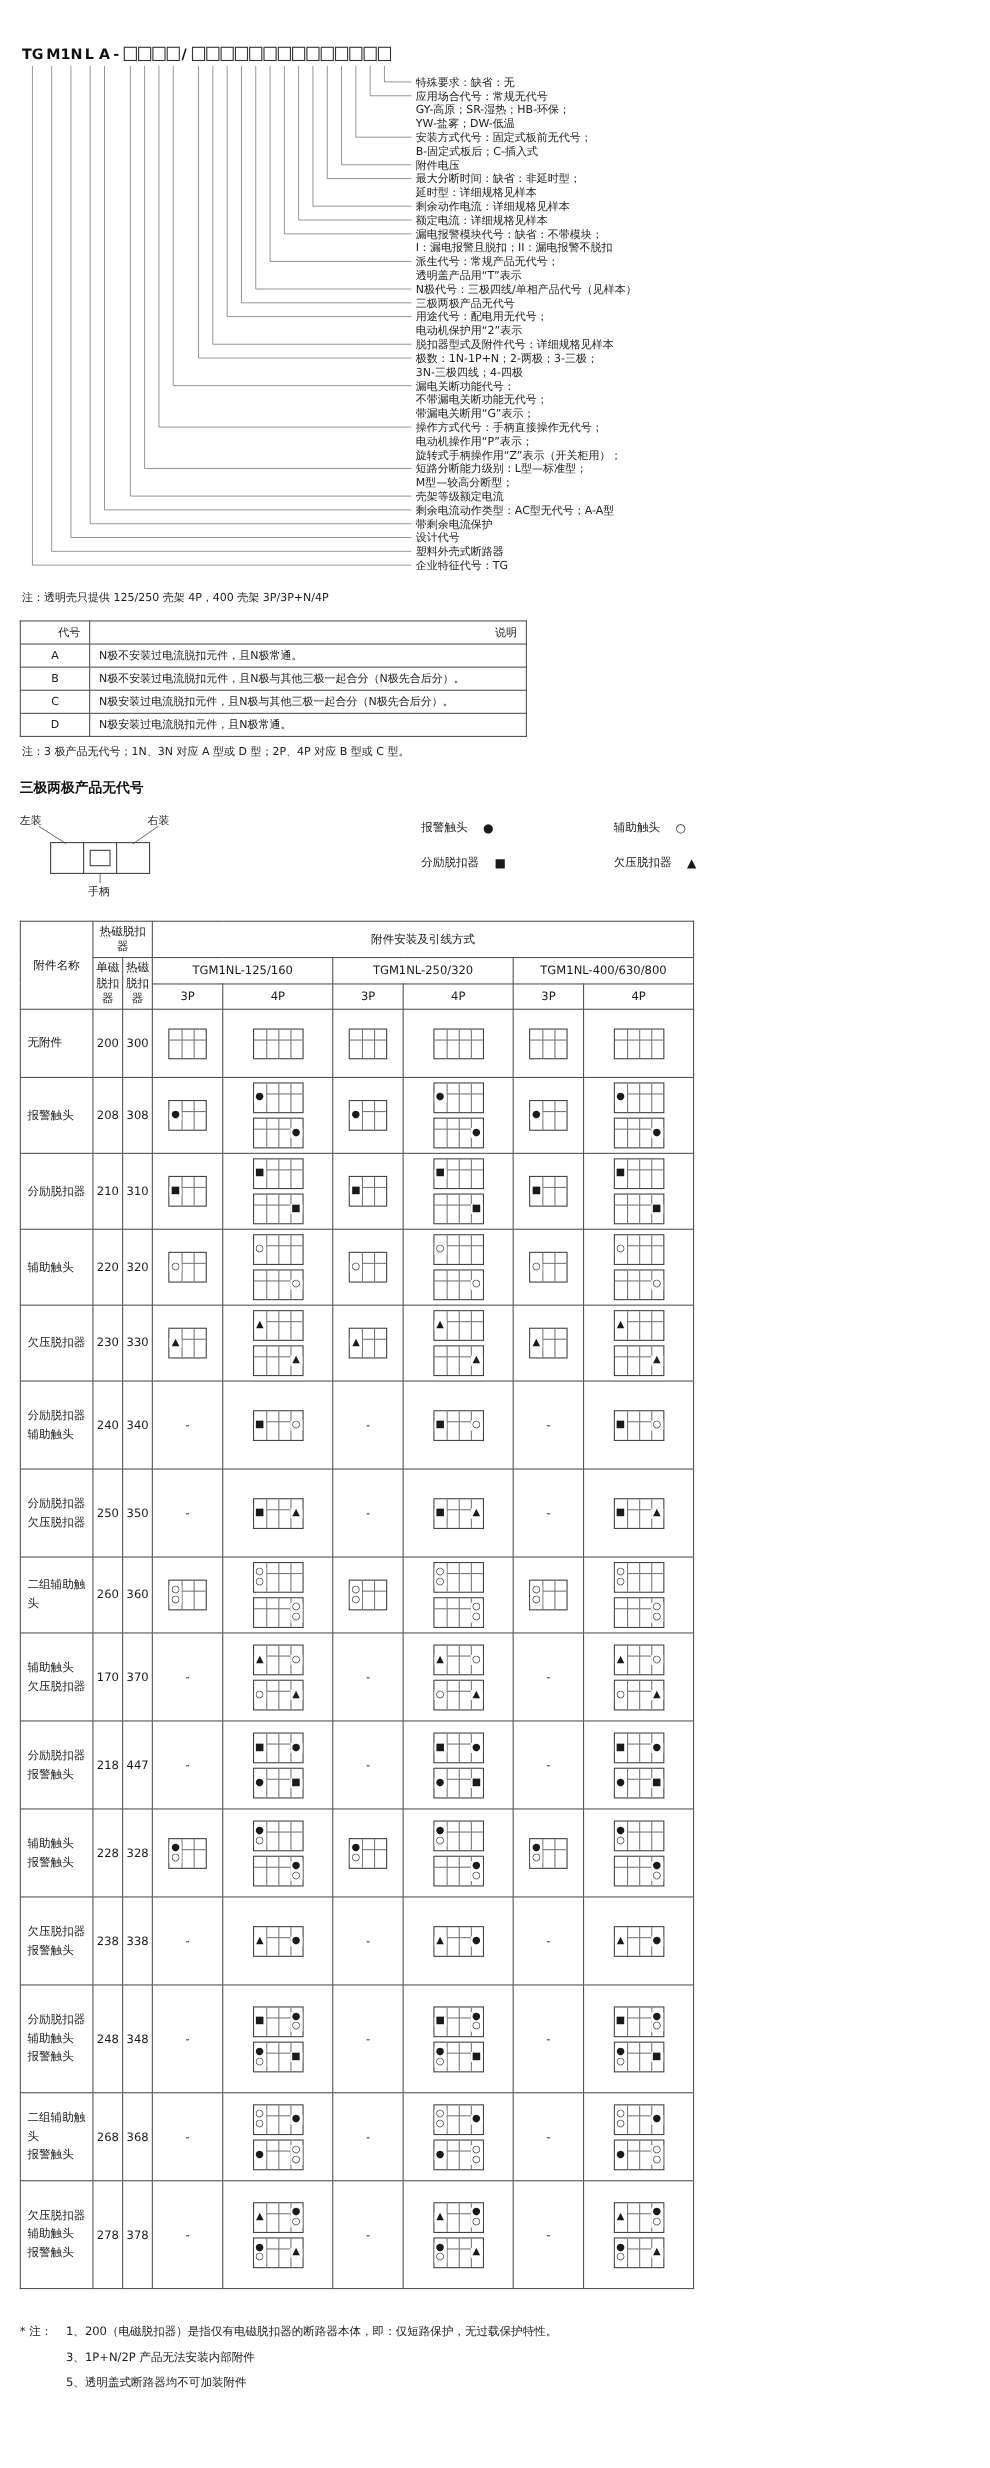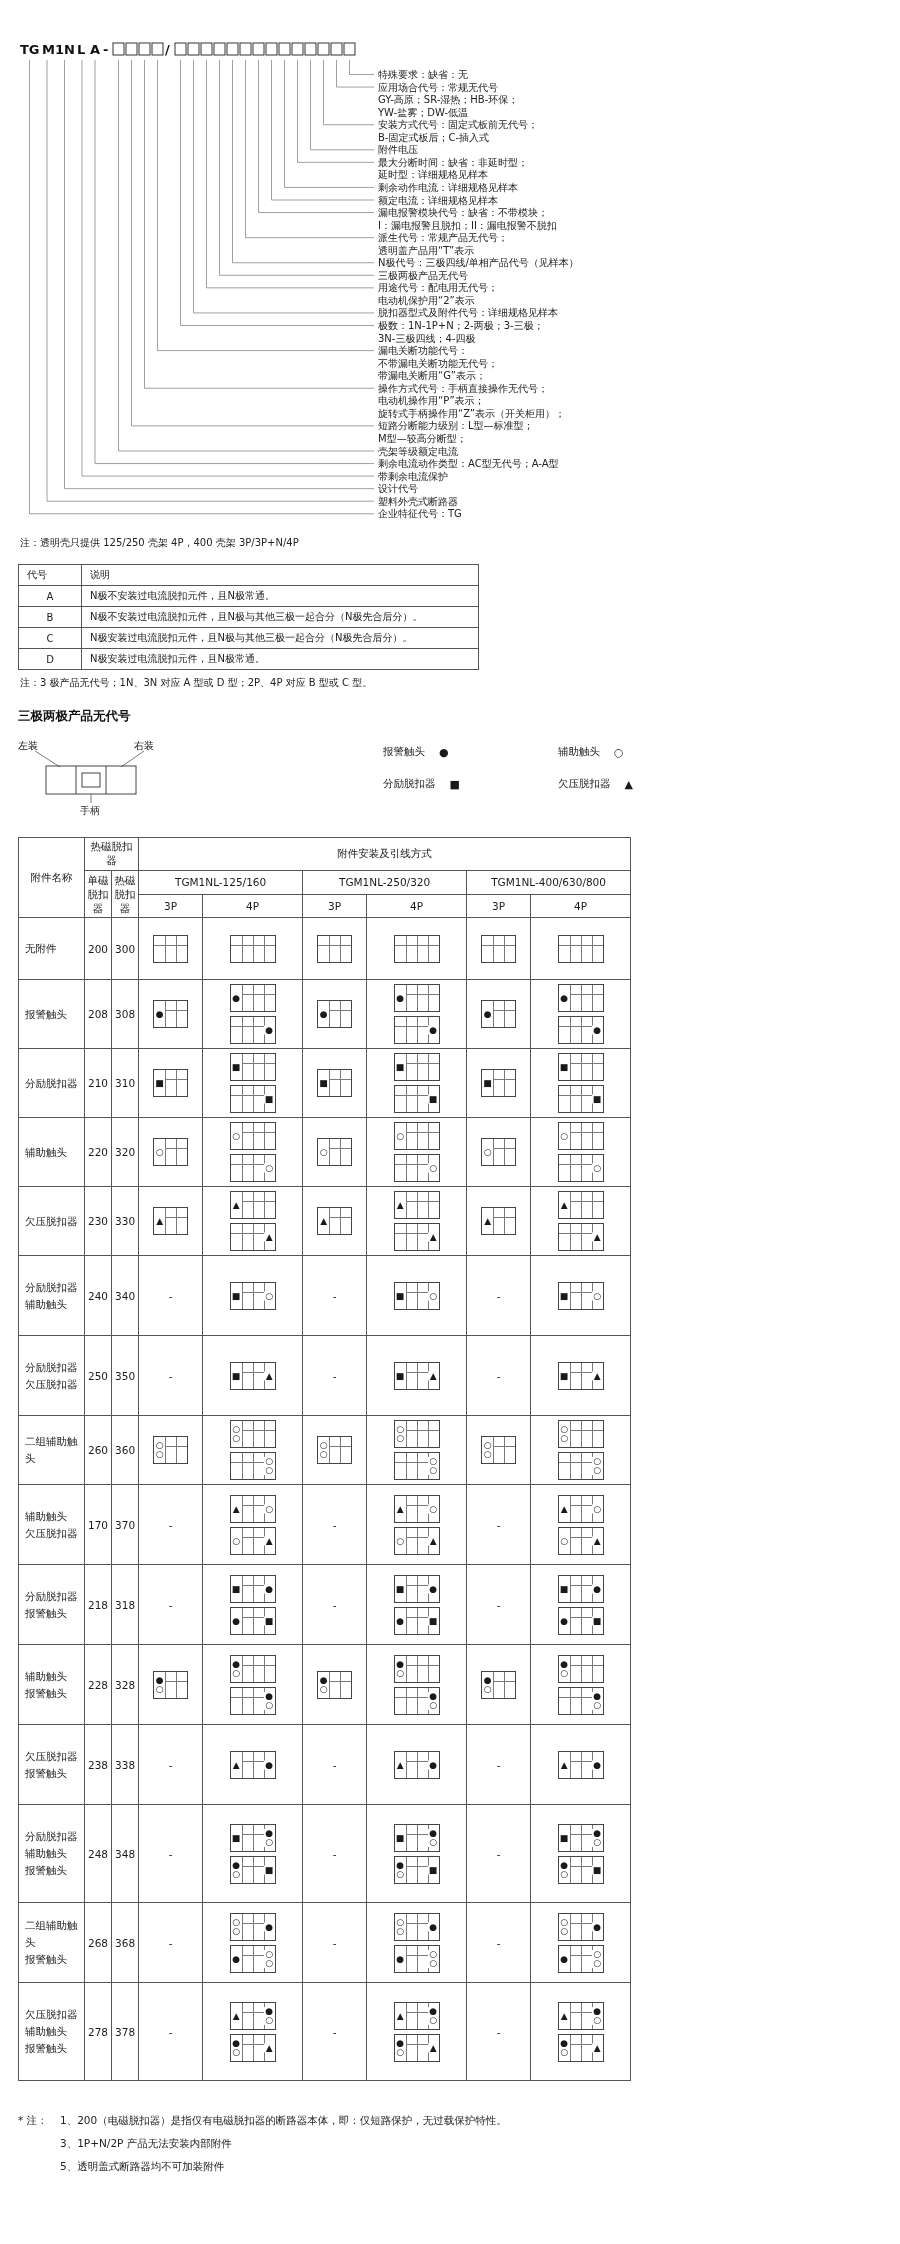--- a/index.html
+++ b/index.html
@@ -3,21 +3,21 @@
 <meta charset="utf-8">
 <style>
   html,body{margin:0;padding:0;background:#fff;}
   body{width:900px;min-height:2244px;font-family:"DejaVu Sans","Liberation Sans",sans-serif;color:#1a1a1a;}
   .page{padding:14px 20px 40px 18px;}
   svg text{font-family:"DejaVu Sans","Liberation Sans",sans-serif;}
   .note{font-size:10px;color:#222;margin:4px 0 12px 24px;}
   .note.tight{margin:6px 0 14px 2px;}
   table.codes{border-collapse:collapse;margin:10px 0 4px 0;}
   table.codes th,table.codes td{border:1px solid #555;font-size:10px;padding:3px 8px;font-weight:normal;}
-  table.codes th{text-align:left;}
+  table.codes th{text-align:right;}
   table.codes td.code-cell{text-align:center;width:46px;}
   table.codes td.desc-cell{min-width:380px;text-align:left;}
   h3.section-title{font-size:12.5px;margin:18px 0 12px 0;color:#111;}
   .legend-row{display:flex;align-items:flex-start;margin:4px 0 20px 0;}
   .legend{display:grid;grid-template-columns:175px 175px;row-gap:18px;margin-left:215px;margin-top:8px;font-size:10.5px;}
   .legend-item{display:flex;align-items:center;gap:14px;}
   .legend-sym{font-size:11px;}
   table.attach{border-collapse:collapse;margin-top:8px;table-layout:fixed;}
   table.attach th,table.attach td{border:1px solid #555;font-size:10.5px;font-weight:normal;padding:2px 3px;text-align:center;vertical-align:middle;color:#1a1a1a;}
   table.attach th.vhead{line-height:14px;padding:2px 1px;}
@@ -493,21 +493,21 @@
               </span><span class="sym r">
                 <b>▲</b>
               </span></span></td>
         </tr>
         <tr style="height: 80px;">
           <td class="name-cell">
             <div>分励脱扣器</div>
             <div>报警触头</div>
           </td>
           <td class="code-num">218</td>
-          <td class="code-num">318</td>
+          <td class="code-num">447</td>
           <td class="diag-cell">-</td>
           <td class="diag-cell"><span class="diag" style="width: 44px;"><i class="pole" style="left: 11px;"></i><i class="pole" style="left: 22px;"></i><i class="pole" style="left: 33px;"></i><i class="mid"></i><span class="sym l">
                 <b>■</b>
               </span><span class="sym r">
                 <b>●</b>
               </span></span><span class="diag" style="width: 44px;"><i class="pole" style="left: 11px;"></i><i class="pole" style="left: 22px;"></i><i class="pole" style="left: 33px;"></i><i class="mid"></i><span class="sym l">
                 <b>●</b>
               </span><span class="sym r">
                 <b>■</b>
               </span></span></td>

